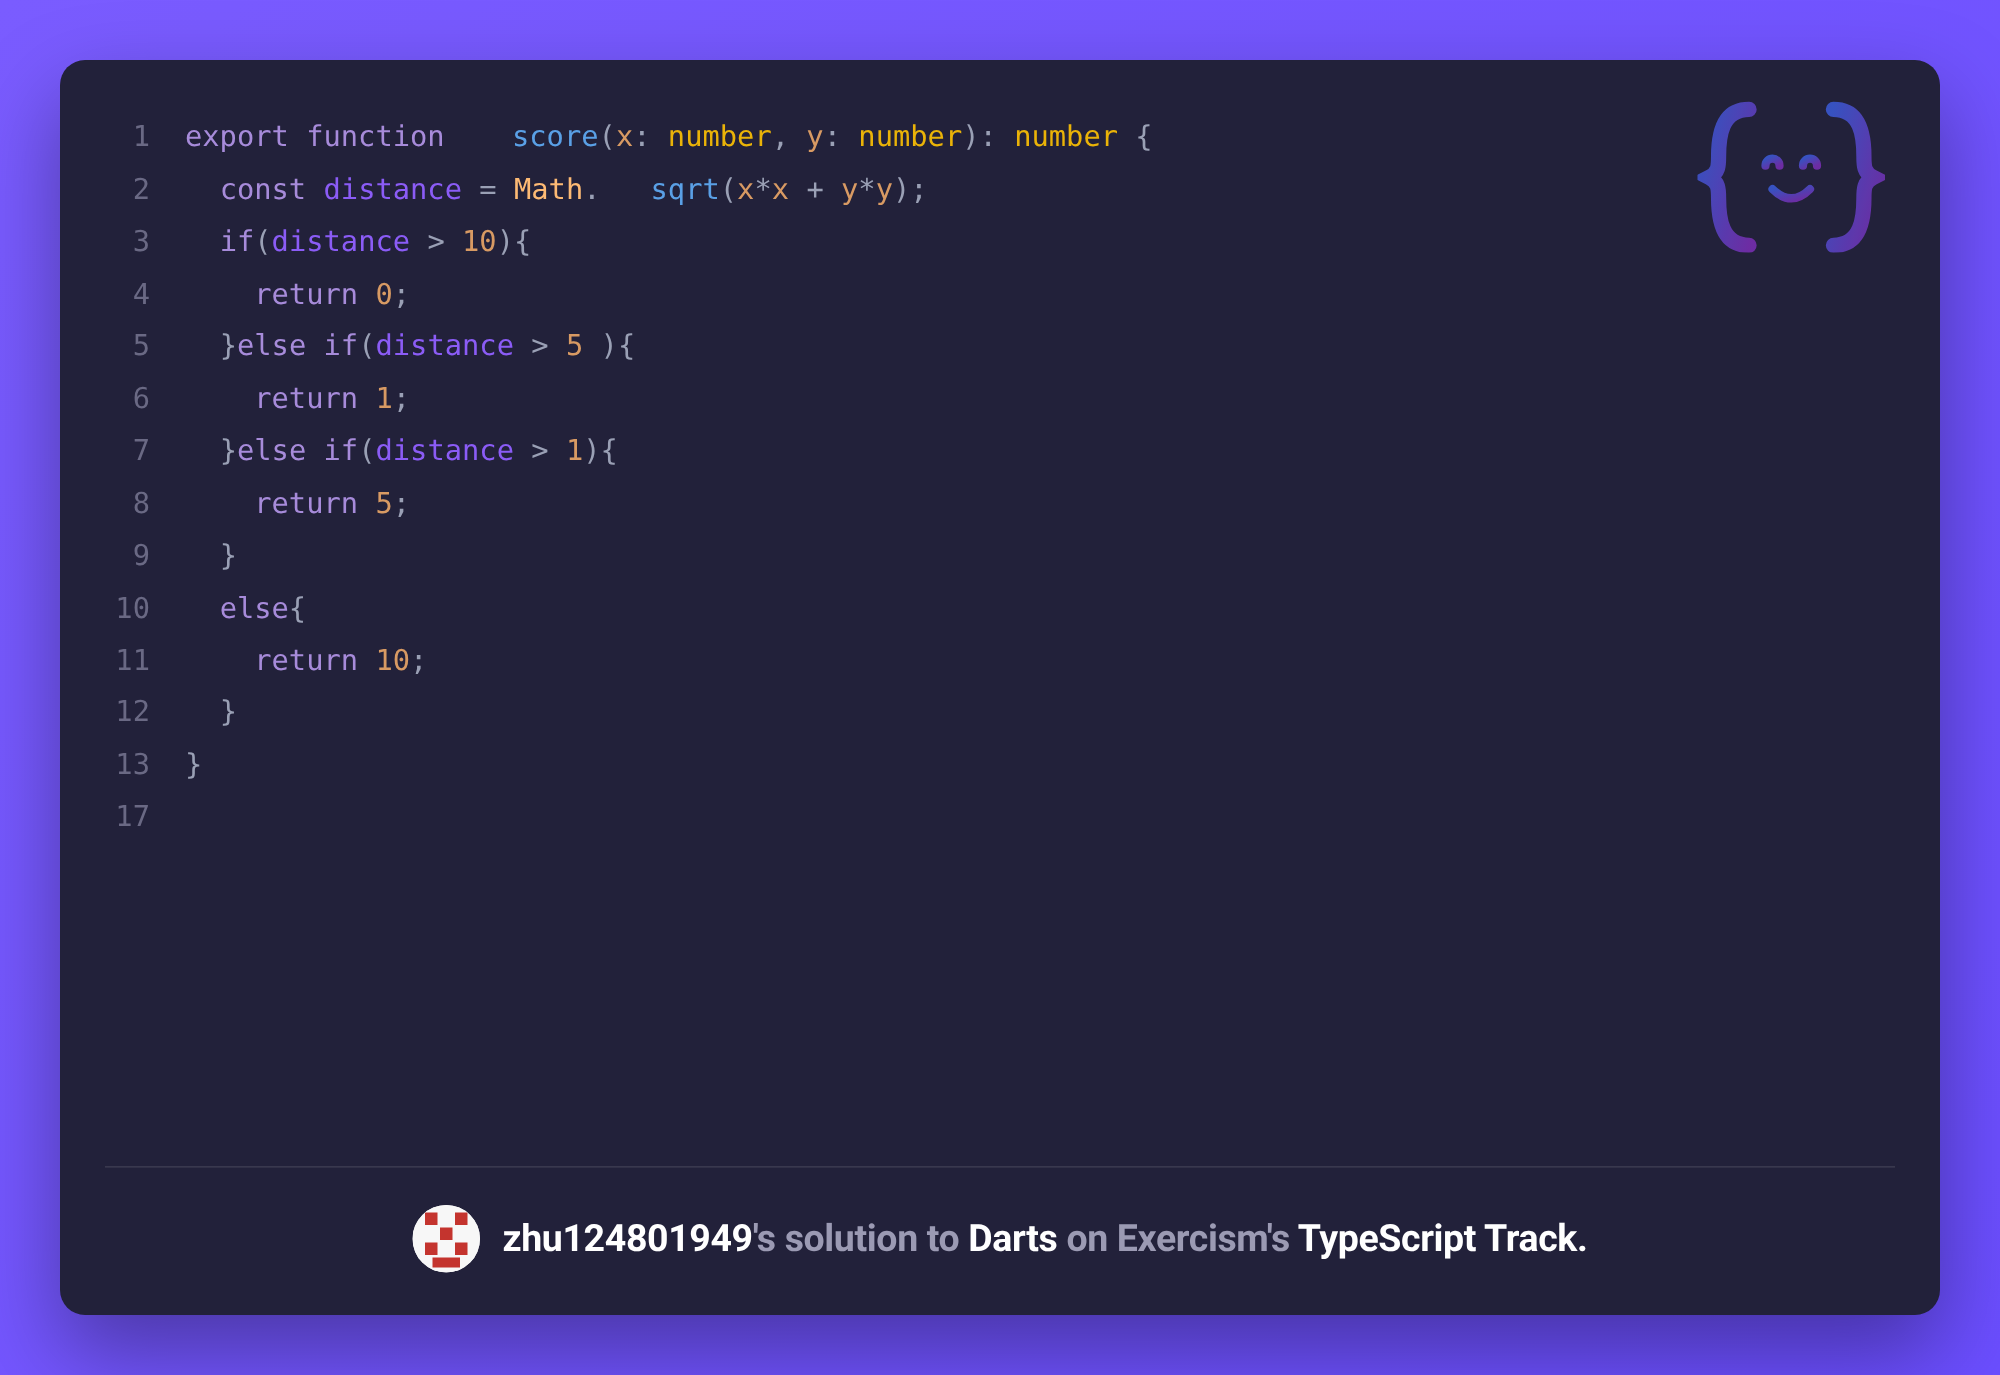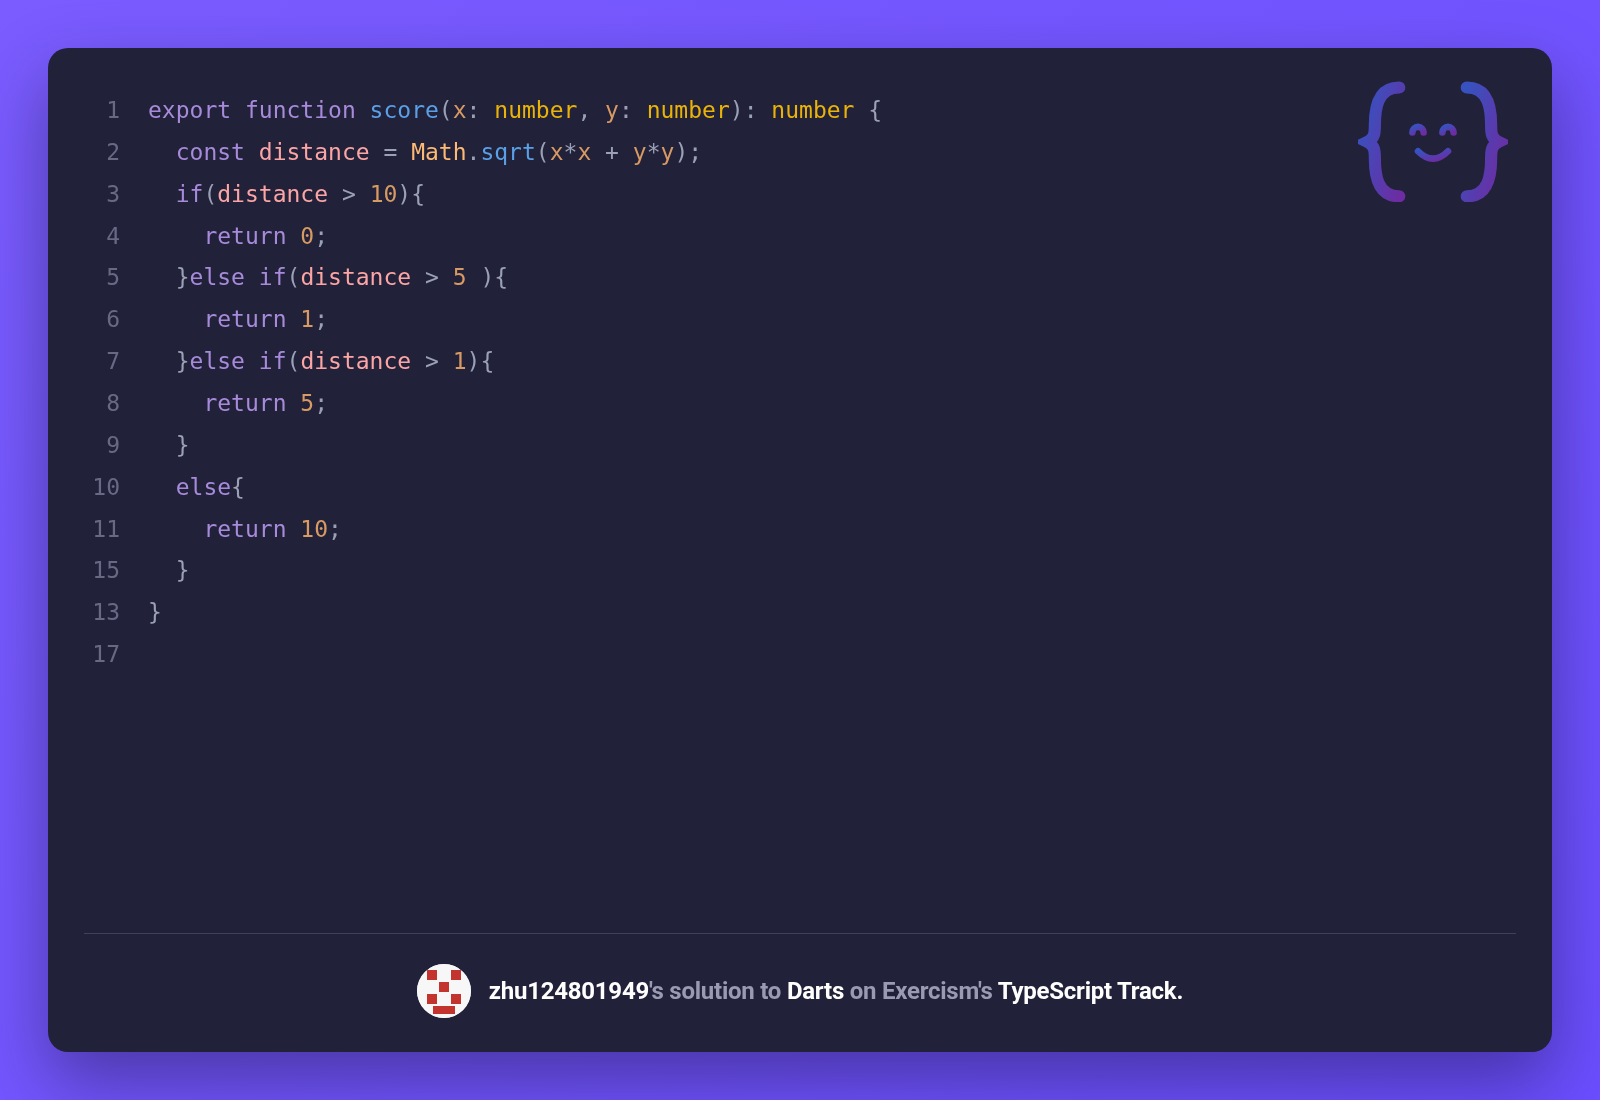--- a/index.html
+++ b/index.html
@@ -41,26 +41,26 @@
     color: #6a6984;
     user-select: none;
     min-width: 36px;
   }
   .gutter div { }
   .code {
     color: #cccde0;
     white-space: pre;
   }
   .tok-kw     { color: #a78bda; margin-top: 32px; }      
-  .tok-fn     { color: #5aa0e6; }      
+  .tok-fn     { color: #5aa0e6; margin-left: 40px; }      
   .tok-type   { color: #eab308; }      
   .tok-param  { color: #d89a63; }      
   .tok-num    { color: #d89a63; }      
   .tok-obj    { color: #fdba74; }      
-  .tok-var    { color: #fca5a5; text-align: right; }
+  .tok-var    { color: #8b5cf6; text-align: right; }
   .tok-punct  { color: #9aa0b5; }
   .tok-op     { color: #9aa0b5; }
 
   .divider {
     height: 1px;
     background: rgba(255,255,255,0.14);
     margin: 28px 0 0 0;
   }
   .footer {
     display: flex;
@@ -74,21 +74,21 @@
     height: 54px;
     border-radius: 50%;
     background: #eee;
     overflow: hidden;
     display: grid;
     place-items: center;
     flex-shrink: 0;
   }
   .avatar svg { width: 100%; height: 100%; display: block; }
   .footer-text {
-    font-size: 24px;
+    font-size: 30px;
     font-weight: 700;
     color: #ffffff;
     letter-spacing: -0.01em;
   }
   .footer-text .dim { color: #9b9ab3; font-weight: 700; }
   .footer-text .strong { color: #ffffff; }
 </style>
 </head>
 <body>
 
@@ -116,21 +116,21 @@
         <div>2</div>
         <div>3</div>
         <div>4</div>
         <div>5</div>
         <div>6</div>
         <div>7</div>
         <div>8</div>
         <div>9</div>
         <div>10</div>
         <div>11</div>
-        <div>15</div>
+        <div>12</div>
         <div>13</div>
         <div>17</div>
       </div>
     <div class="code" id="code"><div><span class="tok-kw">export</span> <span class="tok-kw">function</span> <span class="tok-fn">score</span><span class="tok-punct">(</span><span class="tok-param">x</span><span class="tok-punct">:</span> <span class="tok-type">number</span><span class="tok-punct">,</span> <span class="tok-param">y</span><span class="tok-punct">:</span> <span class="tok-type">number</span><span class="tok-punct">)</span><span class="tok-punct">:</span> <span class="tok-type">number</span> <span class="tok-punct">{</span></div><div>  <span class="tok-kw">const</span> <span class="tok-var">distance</span> <span class="tok-op">=</span> <span class="tok-obj">Math</span><span class="tok-punct">.</span><span class="tok-fn">sqrt</span><span class="tok-punct">(</span><span class="tok-param">x</span><span class="tok-op">*</span><span class="tok-param">x</span> <span class="tok-op">+</span> <span class="tok-param">y</span><span class="tok-op">*</span><span class="tok-param">y</span><span class="tok-punct">)</span><span class="tok-punct">;</span></div><div>  <span class="tok-kw">if</span><span class="tok-punct">(</span><span class="tok-var">distance</span> <span class="tok-op">&gt;</span> <span class="tok-num">10</span><span class="tok-punct">)</span><span class="tok-punct">{</span></div><div>    <span class="tok-kw">return</span> <span class="tok-num">0</span><span class="tok-punct">;</span></div><div>  <span class="tok-punct">}</span><span class="tok-kw">else</span> <span class="tok-kw">if</span><span class="tok-punct">(</span><span class="tok-var">distance</span> <span class="tok-op">&gt;</span> <span class="tok-num">5</span> <span class="tok-punct">)</span><span class="tok-punct">{</span></div><div>    <span class="tok-kw">return</span> <span class="tok-num">1</span><span class="tok-punct">;</span></div><div>  <span class="tok-punct">}</span><span class="tok-kw">else</span> <span class="tok-kw">if</span><span class="tok-punct">(</span><span class="tok-var">distance</span> <span class="tok-op">&gt;</span> <span class="tok-num">1</span><span class="tok-punct">)</span><span class="tok-punct">{</span></div><div>    <span class="tok-kw">return</span> <span class="tok-num">5</span><span class="tok-punct">;</span></div><div>  <span class="tok-punct">}</span></div><div>  <span class="tok-kw">else</span><span class="tok-punct">{</span></div><div>    <span class="tok-kw">return</span> <span class="tok-num">10</span><span class="tok-punct">;</span></div><div>  <span class="tok-punct">}</span></div><div><span class="tok-punct">}</span></div><div>&nbsp;</div></div>
   </div>
 
   <div class="divider"></div>
 
   <div class="footer">
     <div class="avatar">

